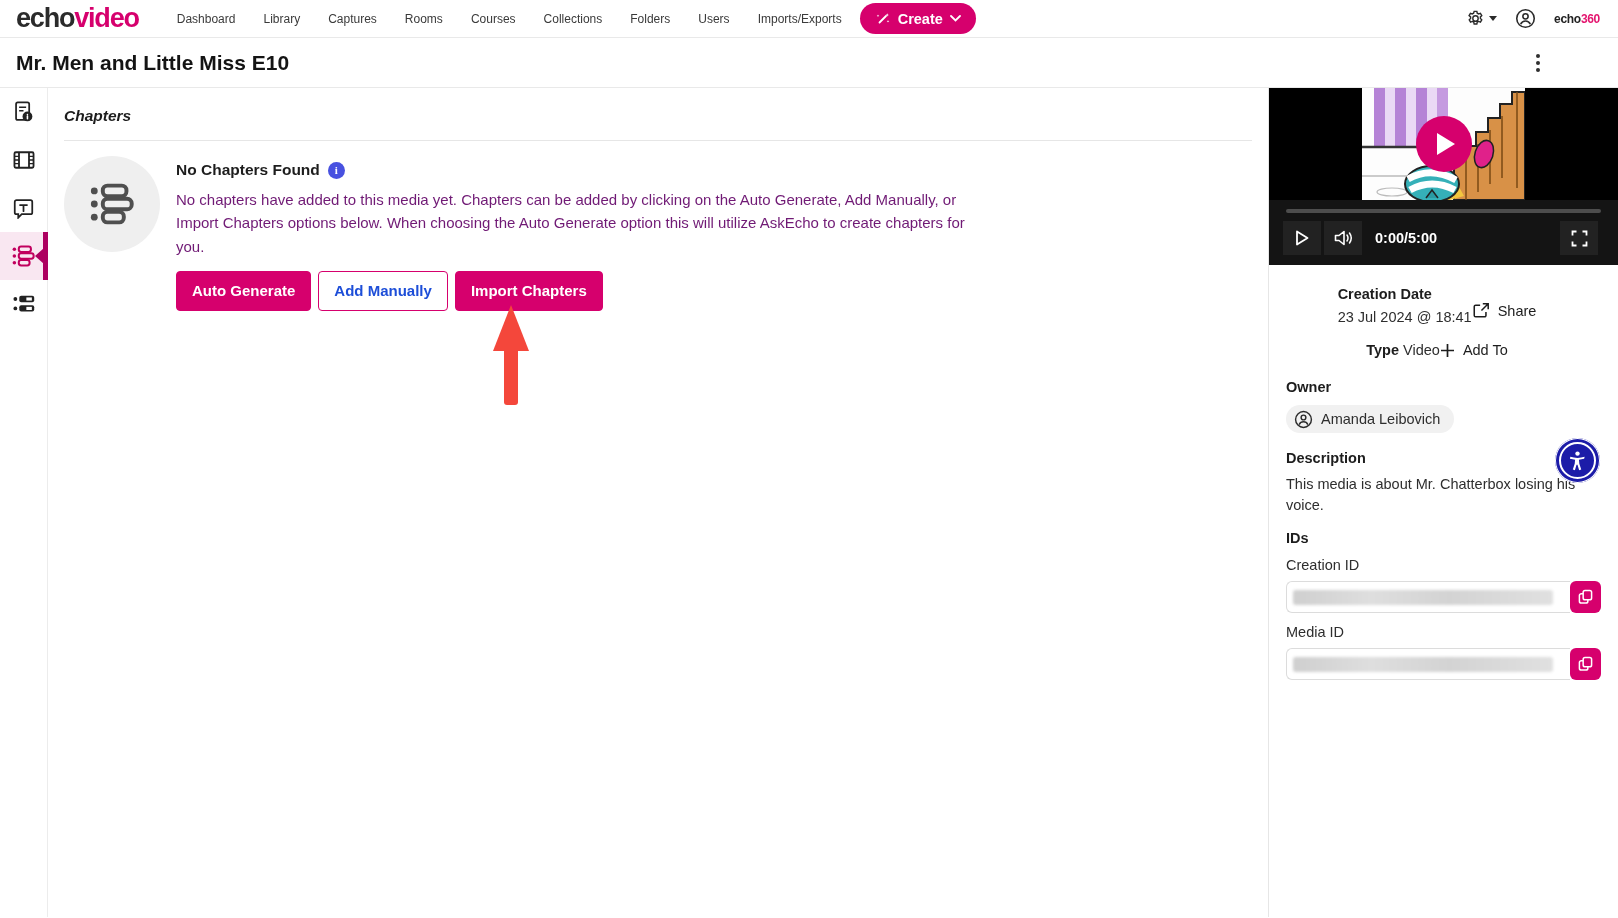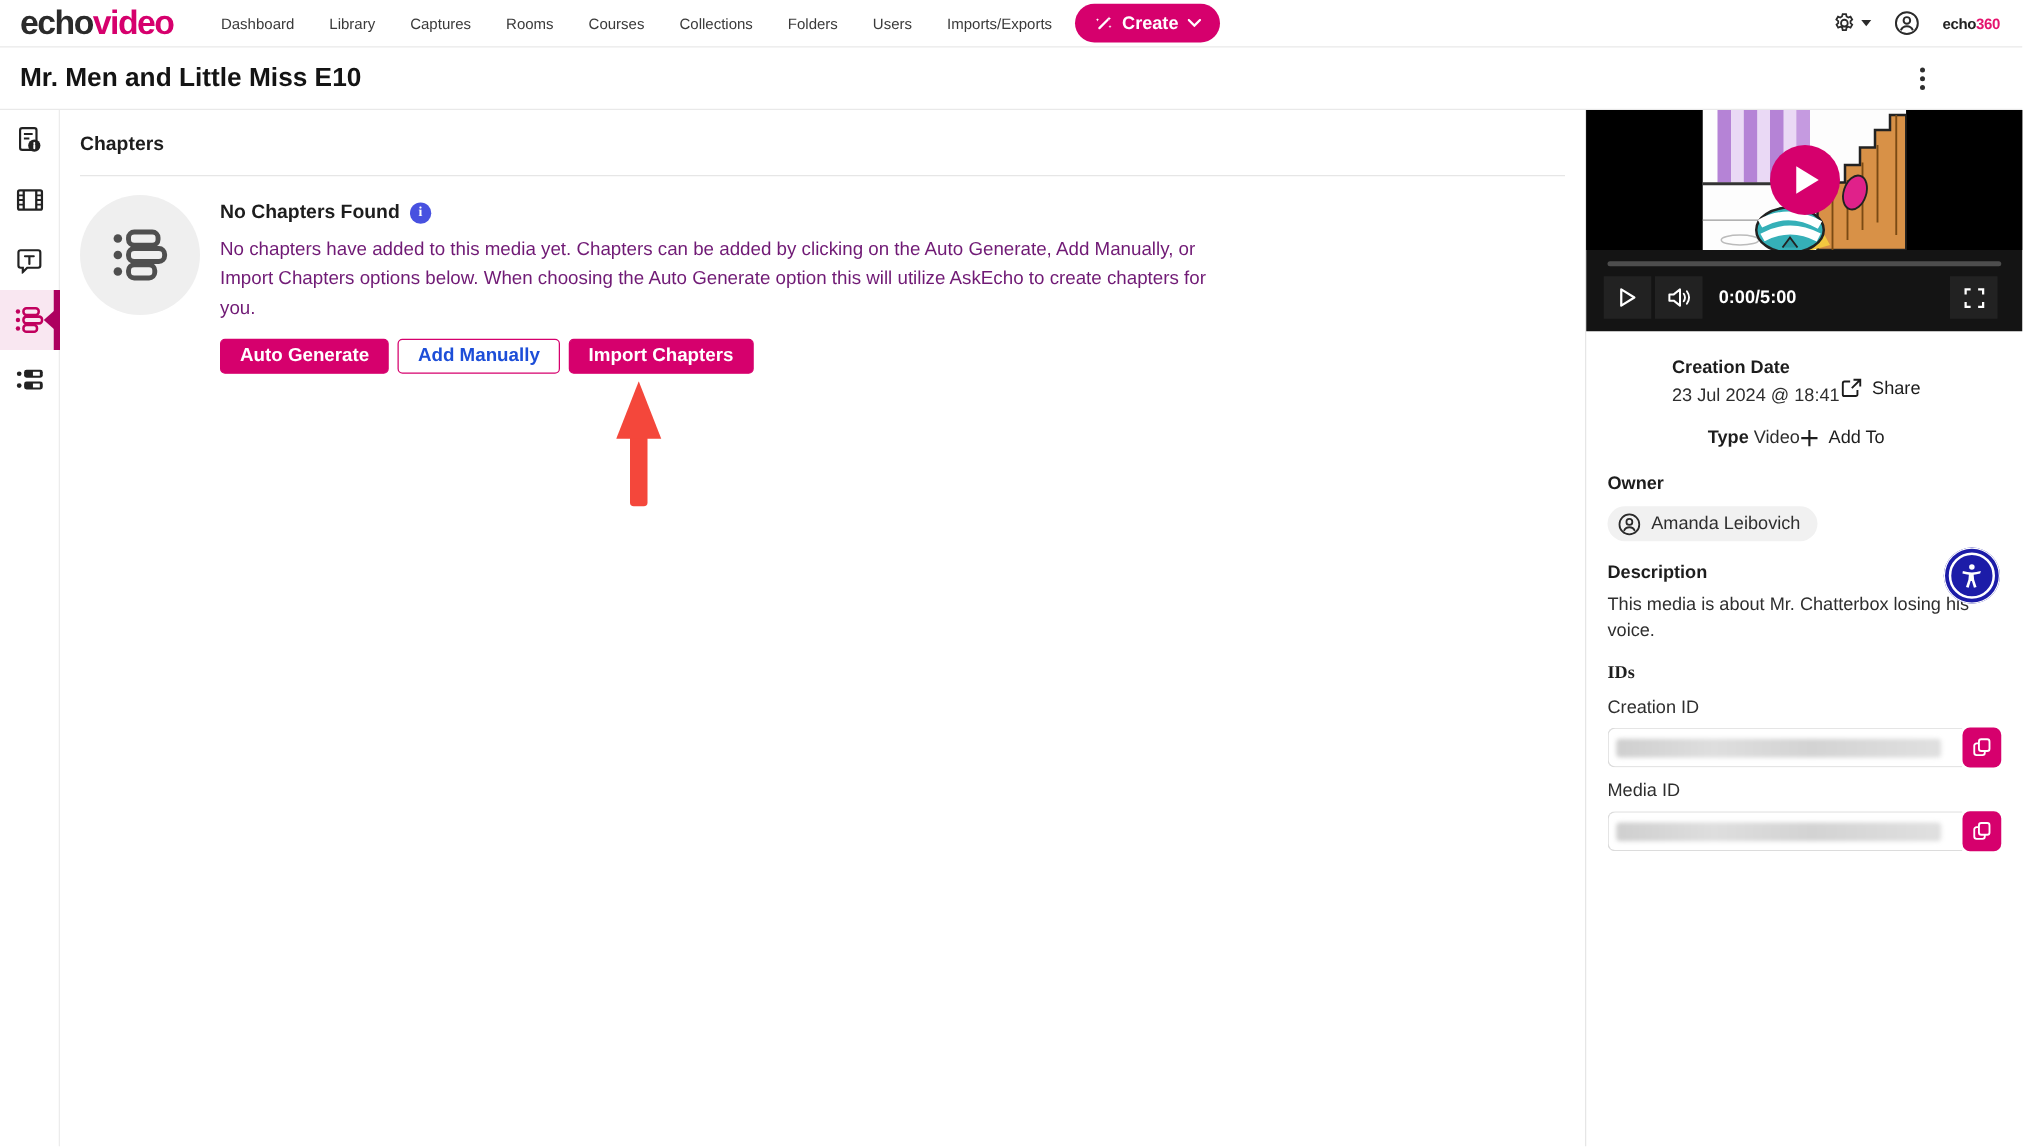--- a/index.html
+++ b/index.html
@@ -45,33 +45,33 @@
   .rail-item.active::after { content:""; position:absolute; right:-1px; top:0; bottom:0;
                              width:5px; background:#ad0060; }
   .rail-item.active::before { content:""; position:absolute; right:3px; top:50%;
                               transform:translateY(-50%); width:0; height:0;
                               border-top:8px solid transparent; border-bottom:8px solid transparent;
                               border-right:9px solid #ad0060; }
 
   
   .main { flex:1; padding:19px 16px 0 16px; position:relative; }
   .section-heading { font-size:15.5px; font-weight:700; color:#1d1d1d; padding-bottom:15px;
-                     border-bottom:1px solid #e6e6e6; }
+                     border-bottom:1px solid #e6e6e6;font-style:italic; }
   .empty-state { display:flex; margin-top:15px; }
   .empty-avatar { width:96px; height:96px; border-radius:50%; background:#efefef; flex:0 0 auto;
                   display:flex; align-items:center; justify-content:center; }
   .empty-body { margin-left:16px; padding-top:5px; }
   .empty-title-row { display:flex; align-items:center; gap:8px; }
   .empty-title { font-size:15.5px; font-weight:700; color:#1d1d1d; }
   .info-dot { width:17px; height:17px; border-radius:50%; background:#4851e0; color:#fff;
               font-size:11px; font-weight:700; display:flex; align-items:center;
               justify-content:center; cursor:pointer; font-family:"Liberation Serif", serif; }
   .empty-text { margin-top:9px; font-size:15px; line-height:1.55; color:#701a75; max-width:795px; }
   .btn-row { display:flex; gap:7px; margin-top:13px; }
-  .btn { height:28px; padding:0 15px; border-radius:4px; font-size:15px; font-weight:600;
+  .btn { height:40px; padding:0 15px; border-radius:4px; font-size:15px; font-weight:600;
          font-family:inherit; cursor:pointer; }
   .btn.filled { background:#d6006d; border:1px solid #d6006d; color:#fff; }
   .btn.outline { background:#fff; border:1px solid #d6006d; color:#1d4ed8; }
   .red-arrow { position:absolute; left:444px; top:217px; }
 
   
   .panel { width:350px; border-left:1px solid #e6e6e6; position:relative; background:#fff; }
   .player { background:#141414; }
   .video-area { height:112px; background:#000; display:flex; justify-content:center;
                 position:relative; }
@@ -97,21 +97,21 @@
   .link-btn { display:flex; align-items:center; gap:8px; color:#1d1d1d; cursor:pointer;
               margin-right:13px; }
   .share-row .link-btn { margin-top:11px; }
   .type-row { margin-top:17px; }
   .owner-label { margin-top:21px; }
   .owner-pill { margin-top:10px; display:inline-flex; align-items:center; gap:8px;
                 background:#f1f1f1; border-radius:14px; height:28px; padding:0 14px 0 8px;
                 cursor:pointer; }
   .desc-label { margin-top:17px; }
   .desc-text { margin-top:8px; line-height:1.45; max-width:316px; }
-  .ids-label { margin-top:14px;font-family:Liberation Serif, serif; }
+  .ids-label { margin-top:14px; }
   .id-label { margin-top:11px; }
   .id-row { margin-top:8px; display:flex; }
   .id-box { flex:1; height:32px; border:1px solid #dcdcdc; border-right:none;
             border-radius:6px 0 0 6px; background:#fff; display:flex; align-items:center;
             padding:0 6px; }
   .id-blur { width:96%; height:15px; background:linear-gradient(90deg,#cfcfcf,#dedede 30%,#d3d3d3 60%,#e0e0e0); border-radius:3px; filter:blur(1.5px); }
   .copy-btn { width:31px; height:32px; background:#d6006d; border:none; border-radius:6px;
               display:flex; align-items:center; justify-content:center; cursor:pointer; }
   .a11y-btn { position:absolute; left:286px; top:350px; width:45px; height:45px; border-radius:50%;
               background:#1c1ca8; border:none; cursor:pointer; display:flex; align-items:center;

